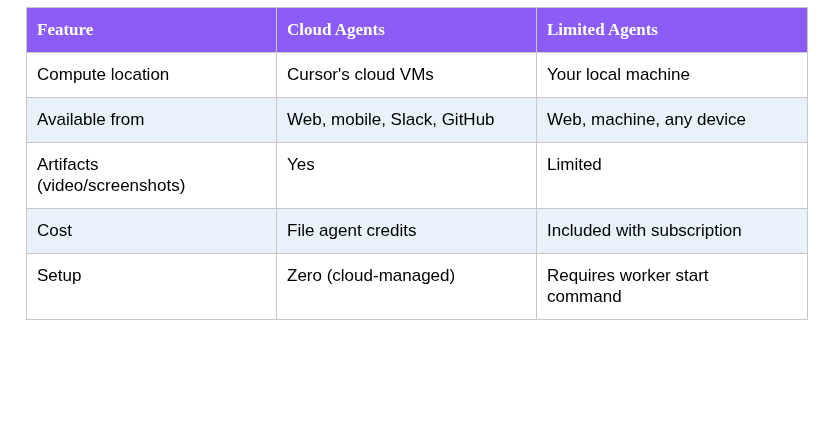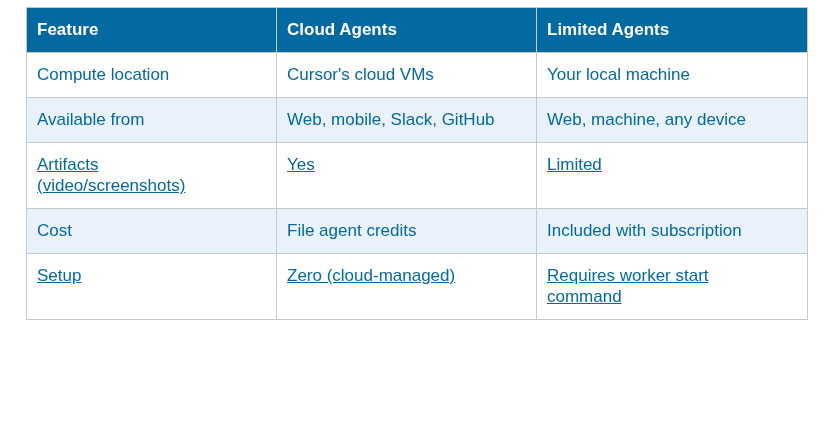--- a/index.html
+++ b/index.html
@@ -2,25 +2,25 @@
 <html><head>
 <meta charset="utf-8">
 <style>
   html, body { margin: 0; padding: 0; background: #ffffff; }
   body { width: 834px; height: 422px; position: relative; overflow: hidden;
          font-family: "Liberation Sans", sans-serif; }
   table { position: absolute; left: 26px; top: 7px; border-collapse: collapse;
           table-layout: fixed; width: 781px; }
   col.c1 { width: 250px; } col.c2 { width: 260px; } col.c3 { width: 271px; }
   th, td { border: 1px solid #c8c8c8; text-align: left; vertical-align: top;
-           padding: 11px 10px 0 10px; font-size: 17px; line-height: 21px; color: #0369a1; }
-  th { background: #0369a1; color: #ffffff; font-weight: bold; height: 33px;
-       border-color: #c8c8c8; }
+           padding: 11px 10px 0 10px; font-size: 17px; line-height: 21px; color: #000000; }
+  th { background: #8b5cf6; color: #ffffff; font-weight: bold; height: 33px;
+       border-color: #c8c8c8; font-family: Liberation Serif, serif; }
   tbody tr td { height: 33px; }
-  tbody tr.tall td { height: 54px; text-decoration: underline; }
+  tbody tr.tall td { height: 54px; }
   tbody tr:nth-child(even) td { background: #e9f2fb; }
   tbody tr:nth-child(odd) td { background: #ffffff; }
 </style>
 </head>
 <body>
 
 <table>
   <colgroup>
       <col class="c1">
       <col class="c2">

